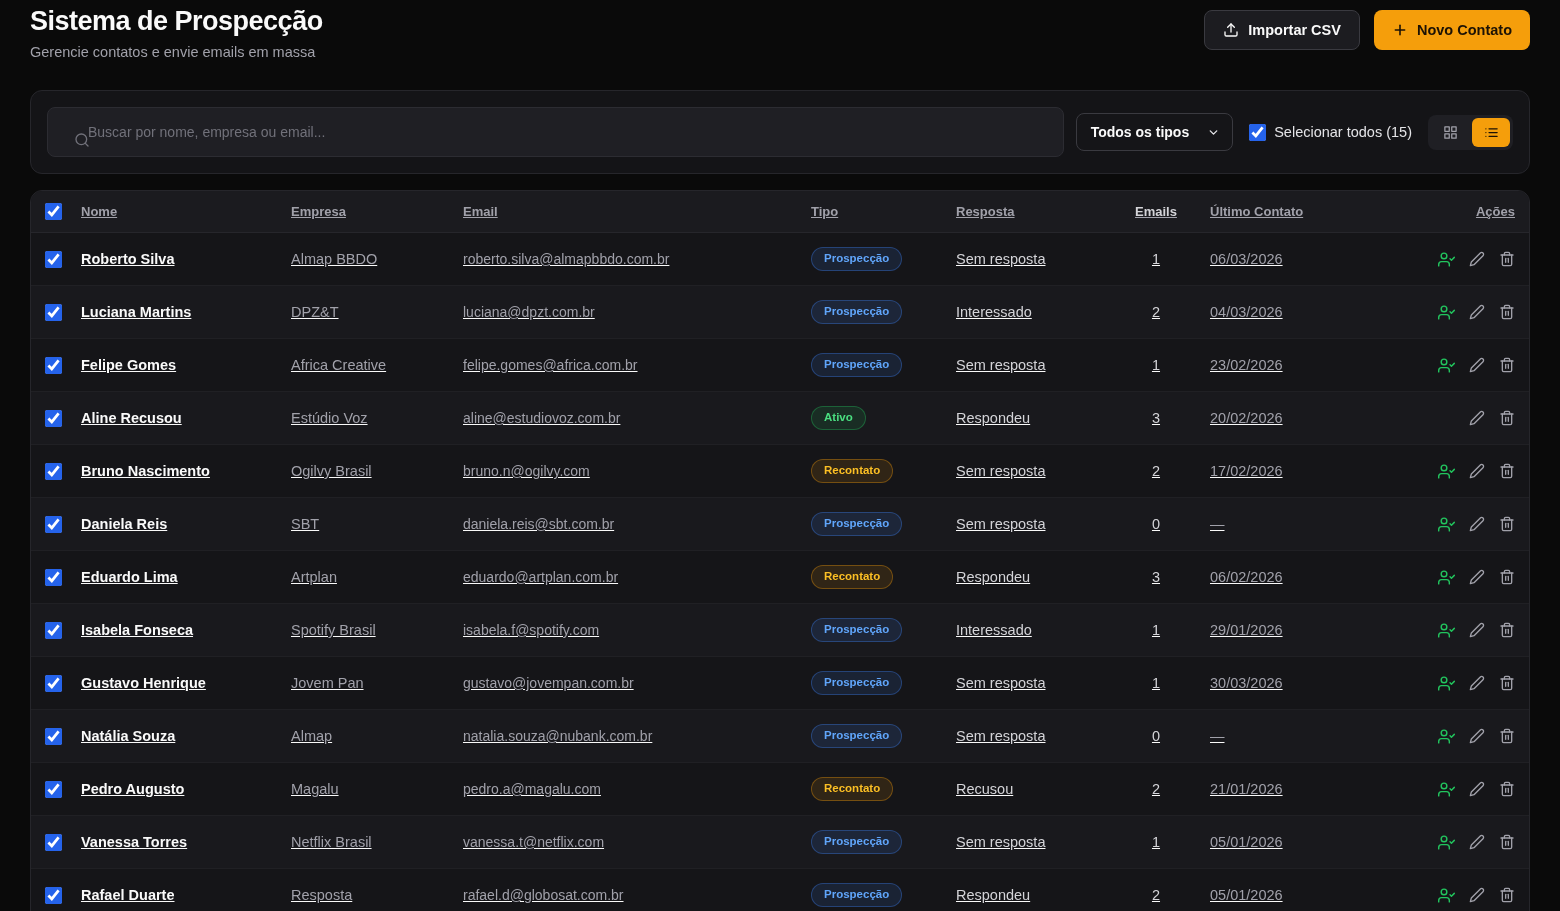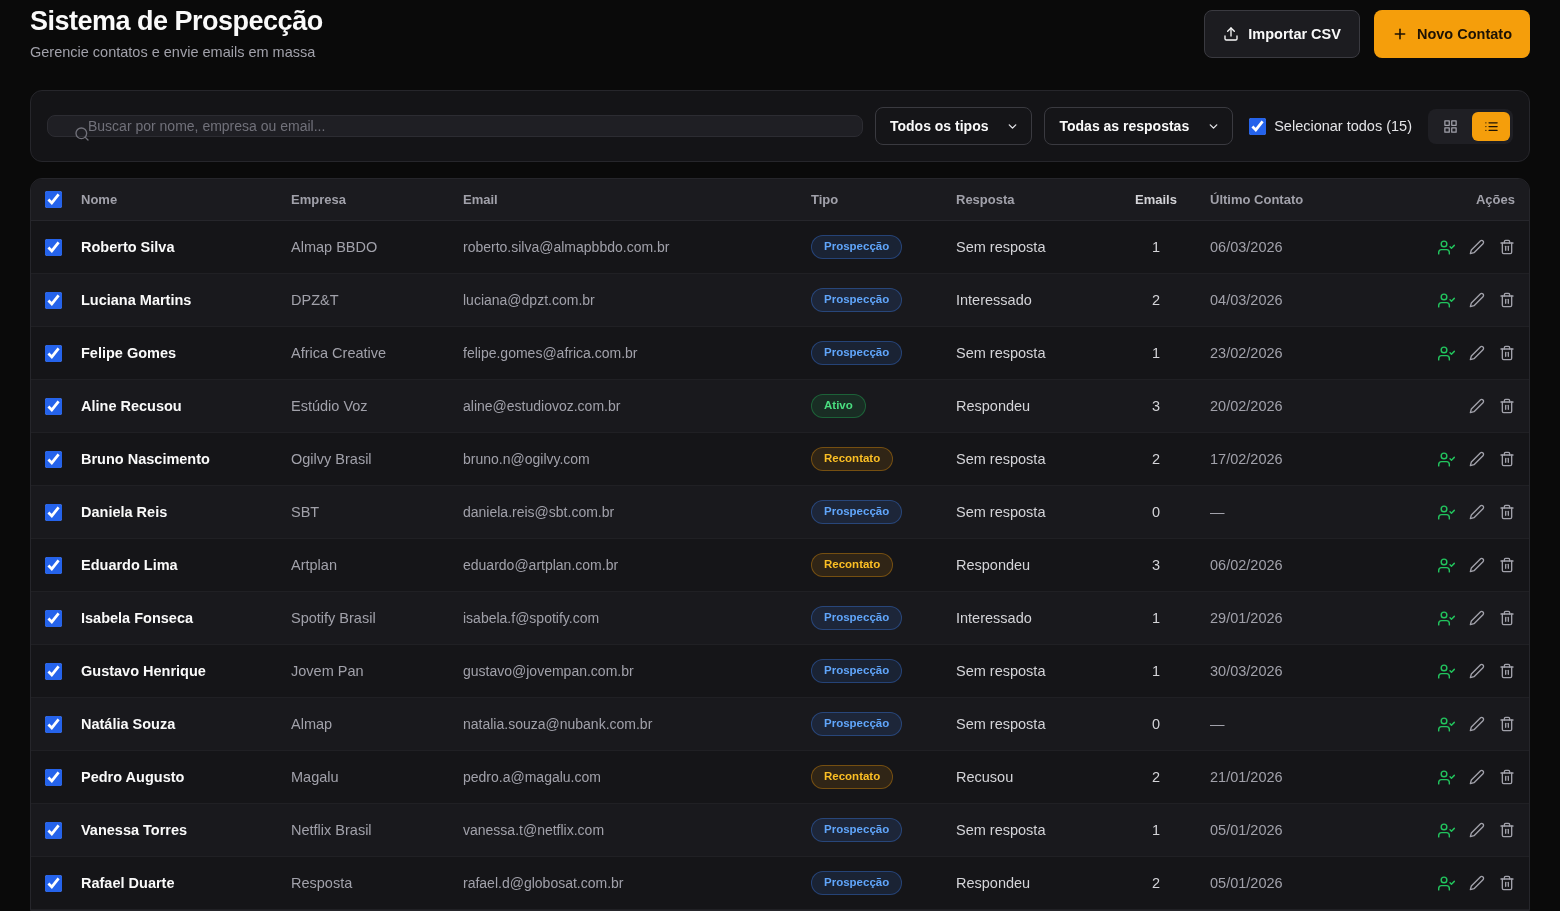--- a/index.html
+++ b/index.html
@@ -12,37 +12,37 @@
   }
   .page { padding:4px 30px 0 30px; }
 
   
   .topbar { display:flex; justify-content:space-between; align-items:flex-start; padding-top:2px; }
   .title-block h1 { font-size:27px; font-weight:700; letter-spacing:-0.5px; }
   .title-block p { margin-top:7px; font-size:14.5px; color:#a1a1aa; }
   .top-actions { display:flex; gap:14px; align-items:center; padding-top:4px; }
   .btn {
     display:inline-flex; align-items:center; gap:9px;
-    height:48px; padding:0 18px; border-radius:8px;
+    height:40px; padding:0 18px; border-radius:8px;
     font-family:inherit; font-size:14.5px; font-weight:600; cursor:pointer;
     border:1px solid transparent;
   }
   .btn svg { flex:0 0 auto; }
   .btn-dark { background:#1c1c20; border-color:#3a3a40; color:#fafafa; }
   .btn-amber { background:var(--accent,#f59e0b); color:#1c1205; border:none; }
 
   
   .toolbar-card {
     margin-top:30px;
     background:#141417; border:1px solid #26262b; border-radius:12px;
     padding:16px; display:flex; align-items:center; gap:12px;
   }
   .search-box {
     flex:1; position:relative; display:flex; align-items:center;
-    background:#1f1f24; border:1px solid #2c2c32; border-radius:8px; height:22px;
+    background:#1f1f24; border:1px solid #2c2c32; border-radius:8px; height:50px;
   }
   .search-box svg { position:absolute; left:13px; color:#71717a; }
   .search-box input {
     width:100%; height:100%; background:transparent; border:none; outline:none;
     color:#fafafa; font-family:inherit; font-size:14px; padding:0 12px 0 40px;
   }
   .search-box input::placeholder { color:#71717a; }
   .fake-select {
     display:flex; align-items:center; gap:18px; height:38px; padding:0 12px 0 14px;
     background:#151518; border:1px solid #3a3a40; border-radius:8px;
@@ -60,20 +60,21 @@
 
   
   .table-card {
     margin-top:16px; background:#151518; border:1px solid #26262b;
     border-radius:12px 12px 0 0; overflow:hidden;
   }
   .trow {
     display:grid;
     grid-template-columns:50px 210px 172px 348px 145px 160px 80px 1fr 120px;
     align-items:center;
+    text-decoration:underline;
   }
   .thead {
     height:42px; background:#1b1b1f; border-bottom:1px solid #26262b;
     font-size:13px; font-weight:700; color:#a1a1aa;
   }
   .trow .c-check { padding-left:14px; display:flex; align-items:center; }
   .trow .c-emails { text-align:center; }
   .trow .c-last { padding-left:14px; }
   .trow .c-actions { display:flex; justify-content:flex-end; align-items:center; gap:14px; padding-right:14px; }
   .thead .c-actions { display:block; text-align:right; }
@@ -141,28 +142,20 @@
 
     <div class="fake-select">
       <span>Todos os tipos</span>
       <span style="display:flex">
         <svg width="13" height="13" viewBox="0 0 24 24" fill="none" stroke="currentColor" stroke-width="2.5" stroke-linecap="round" stroke-linejoin="round">
             <polyline points="6 9 12 15 18 9"></polyline>
           </svg>
       </span>
     </div>
 
-    <div class="fake-select">
-      <span>Todas as respostas</span>
-      <span style="display:flex">
-        <svg width="13" height="13" viewBox="0 0 24 24" fill="none" stroke="currentColor" stroke-width="2.5" stroke-linecap="round" stroke-linejoin="round">
-            <polyline points="6 9 12 15 18 9"></polyline>
-          </svg>
-      </span>
-    </div>
 
     <label class="select-all">
       <input type="checkbox" checked="" style="">
       <span>Selecionar todos (15)</span>
     </label>
 
     <div class="view-toggle">
       <button>
         <span style="display:flex">
           <svg width="15" height="15" viewBox="0 0 24 24" fill="none" stroke="currentColor" stroke-width="2" stroke-linejoin="round">

